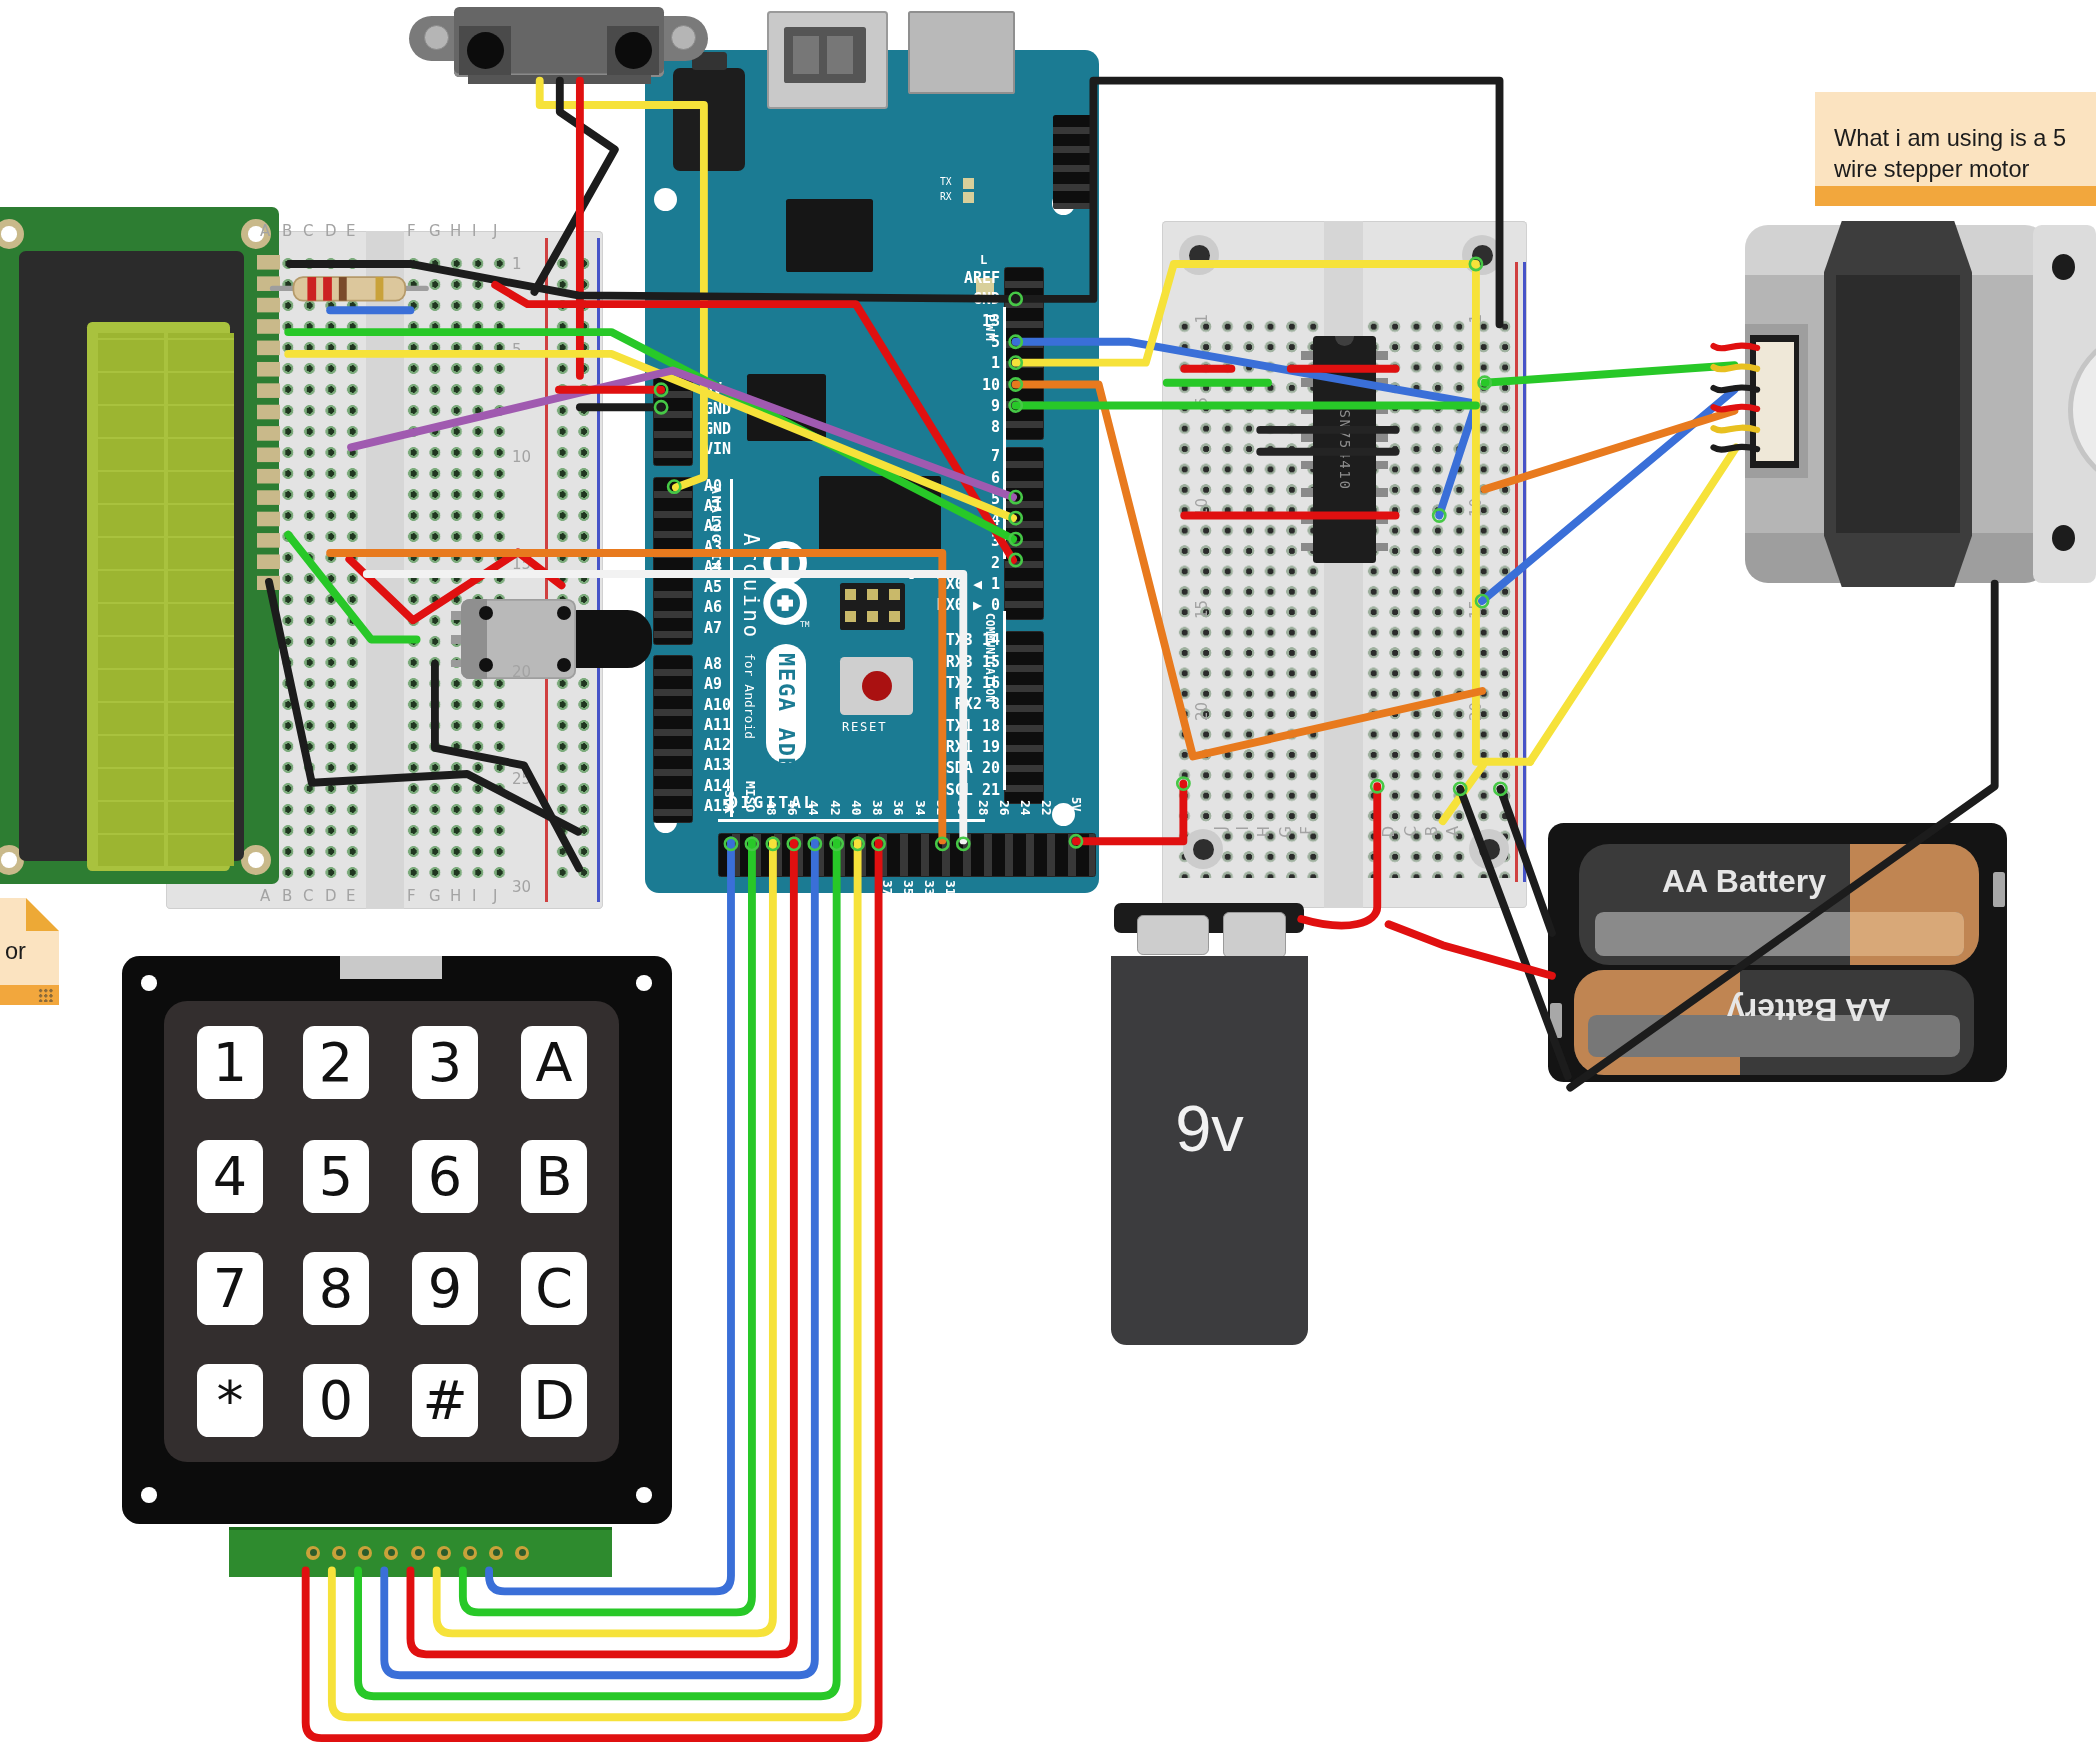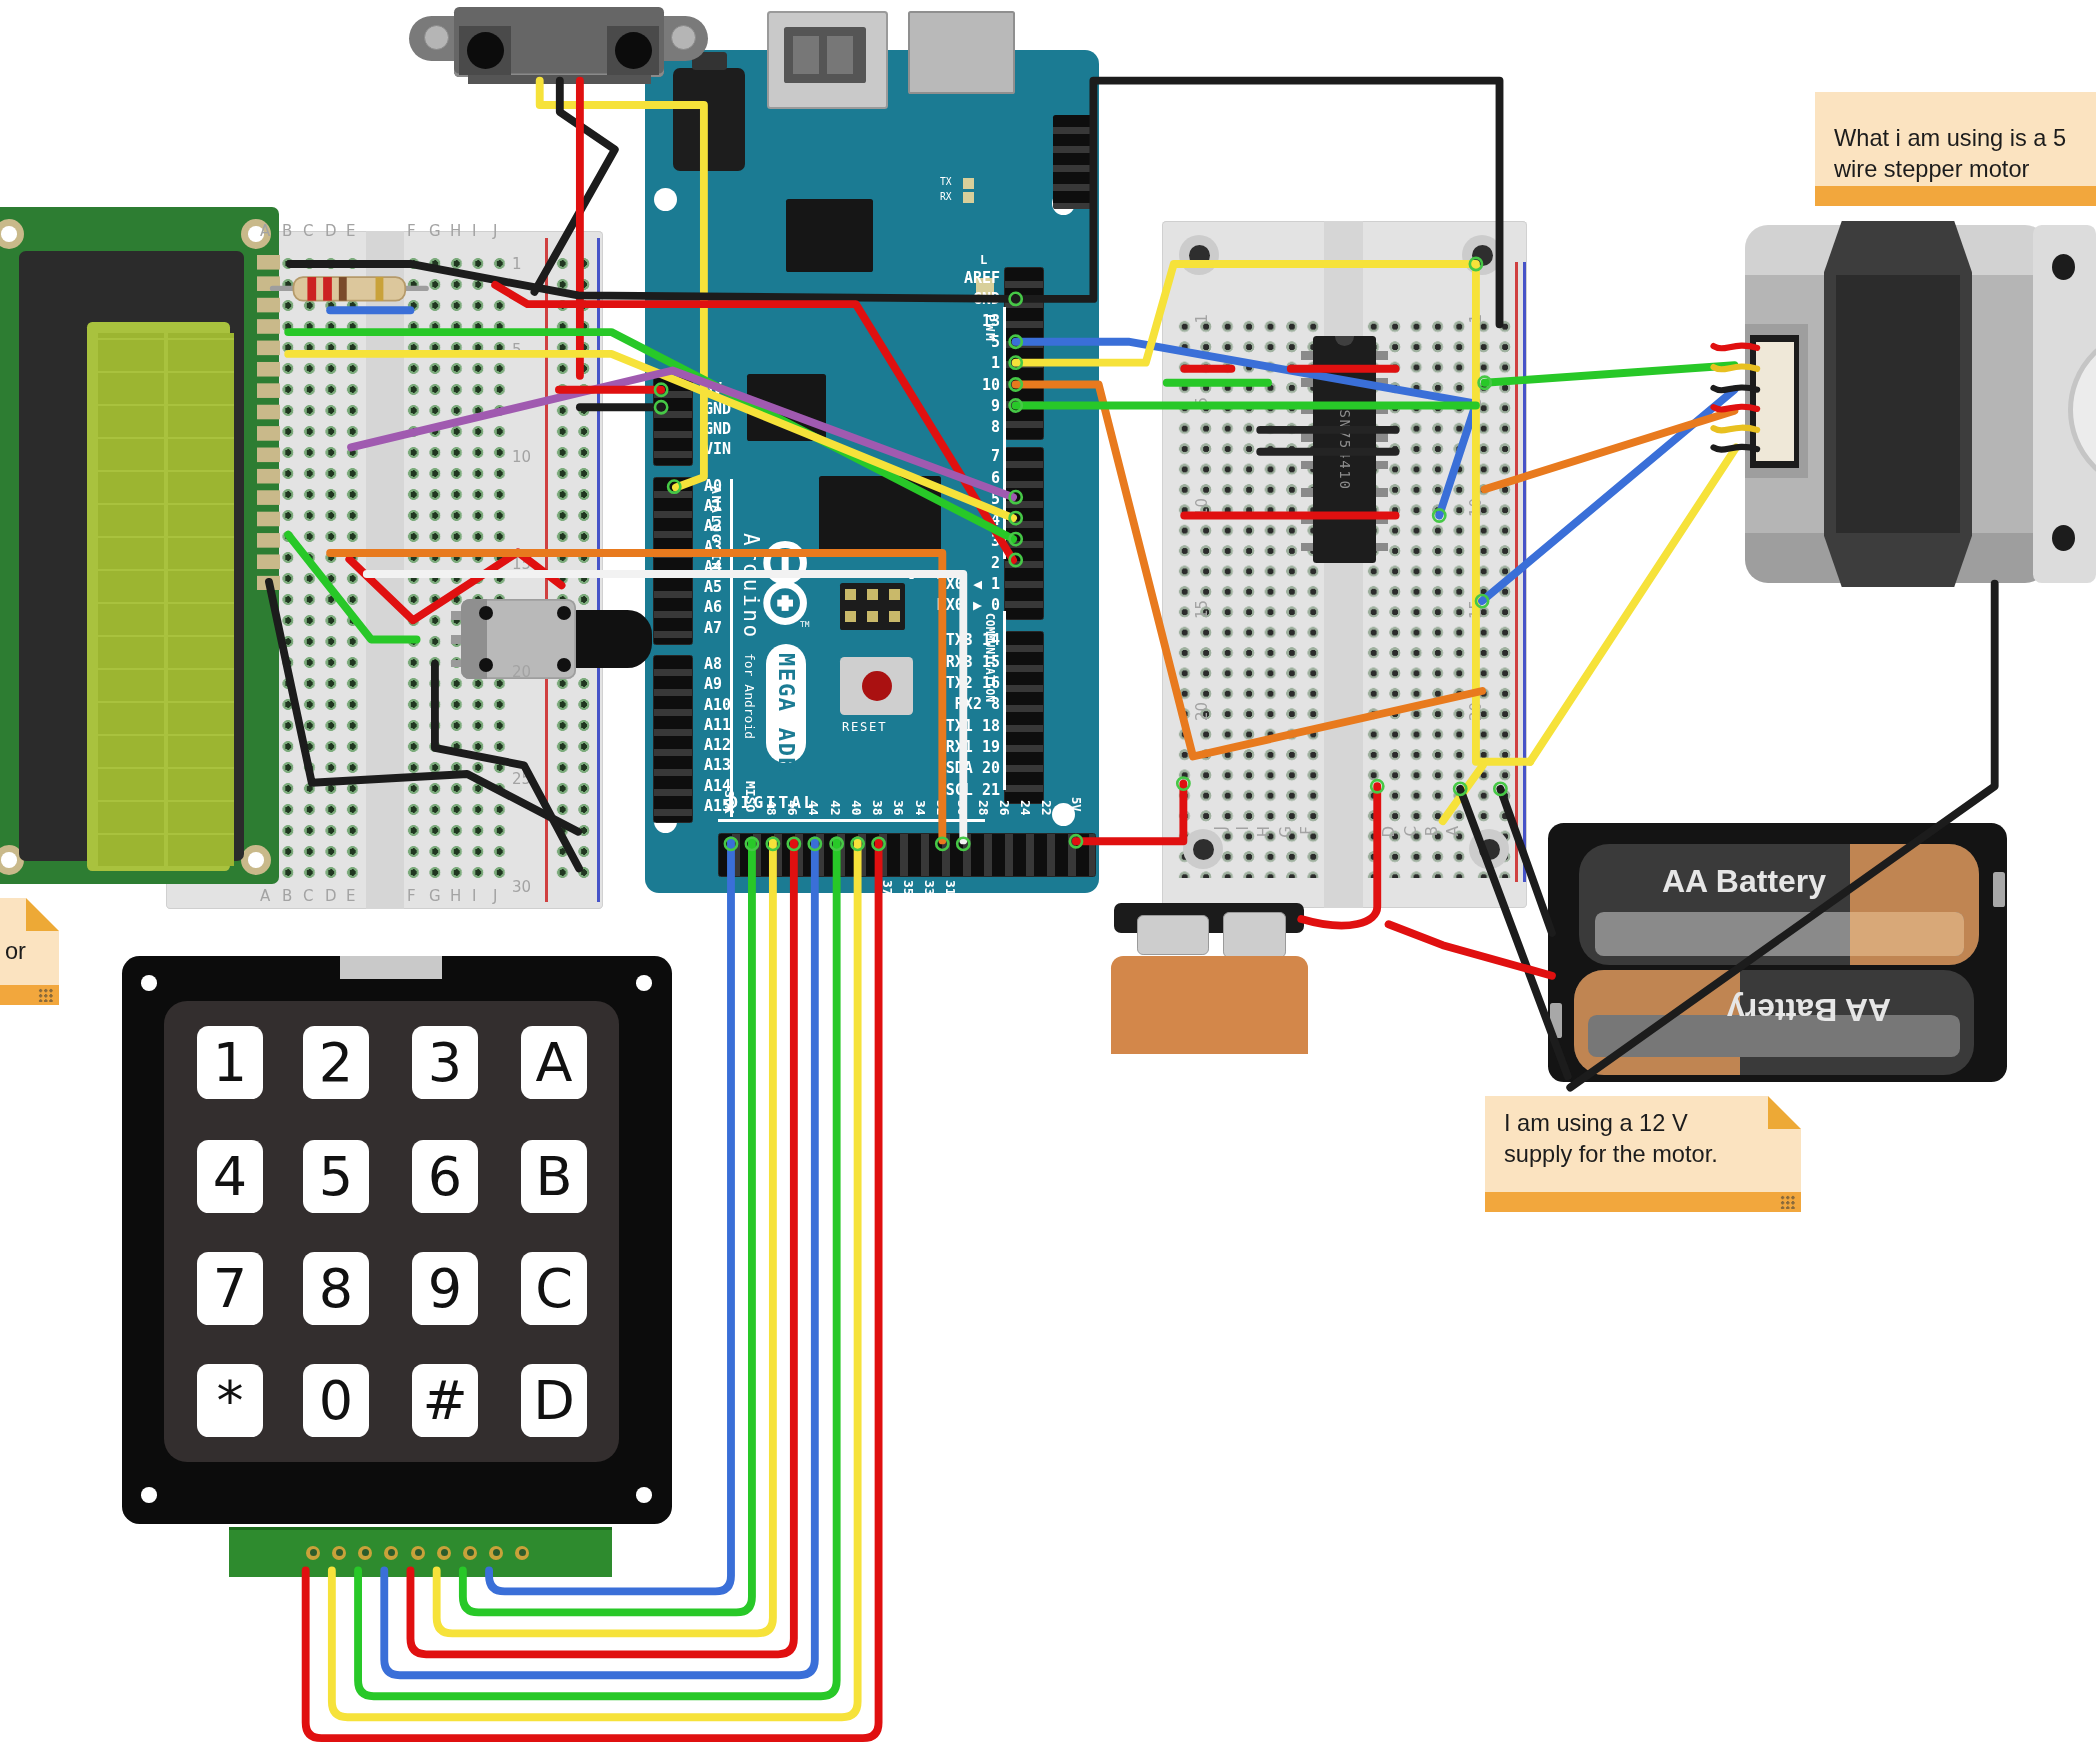--- a/index.html
+++ b/index.html
@@ -208,20 +208,23 @@
     <div class="abs" style="left:0px;top:103px;width:63px;height:154px;background:#9e9e9e;">
       <div class="abs" style="left:5.2px;top:10.5px;width:49px;height:133px;background:#1c1c1c;"></div>
       <div class="abs" style="left:10.5px;top:17.5px;width:38px;height:119px;background:#efe8d8;"></div>
     </div>
   </div>
 
   <div class="b9-cap"></div>
   <div class="term" style="left:1137px;top:915px;width:70px;height:38px;"></div>
   <div class="term" style="left:1223px;top:912px;width:61px;height:44px;"></div>
   <div class="b9-band"></div>
+  <div class="b9-body">
+    <span class="abs" style="left:0;top:135px;width:100%;text-align:center;color:#f2f2f2;font-size:65px;font-family:'Liberation Sans',sans-serif;">9v</span>
+  </div>
 
   <div class="aa-case">
 
     <div class="aa-bat" style="left:31px;top:21px;width:400px;height:121px;background:#3a3a3a;">
       <div class="abs" style="left:271px;top:0;width:129px;height:121px;background:#c08552;"></div>
       <div class="abs" style="left:15.7px;top:68px;width:369px;height:44px;background:#8a8a8a;border-radius:8.7px;"></div>
       <div class="abs" style="left:271px;top:68px;width:114px;height:44px;background:#d8a878;border-radius:0 8.7px 8.7px 0;"></div>
       <span class="aa-label" style="left:-35px;top:19px;">AA Battery</span>
     </div>
 
@@ -353,29 +356,20 @@
   </svg>
 
   <div class="note" style="left:1815px;top:92px;width:297px;height:114px;z-index:80;">
     <p style="position:absolute;left:19px;top:12.2px;white-space:nowrap;margin-top:19px;">
       <span>What i am using is a 5</span><br>
       <span>wire stepper motor</span>
     </p>
     <div class="bar"></div>
   </div>
 
-  <div class="note" style="left:1485px;top:1096px;width:316px;height:116px;z-index:80;">
-    <div class="fold"></div>
-    <p style="position:absolute;left:19px;top:12.2px;white-space:nowrap;">
-      <span>I am using a 12 V</span><br>
-      <span>supply for the motor.</span>
-    </p>
-    <div class="bar"></div>
-    <div class="dots-h"></div>
-  </div>
 
   <div class="note" style="left:-35px;top:898px;width:94px;height:107px;z-index:80;">
     <div class="fold"></div>
     <p style="position:absolute;left:40px;top:38px;"><span>or</span></p>
     <div class="bar"></div>
     <div class="dots-h"></div>
   </div>
 
 <div class="kp-key" style="left: 197px; top: 1026px;">1</div>
     <div class="kp-key" style="left: 303px; top: 1026px;">2</div>

